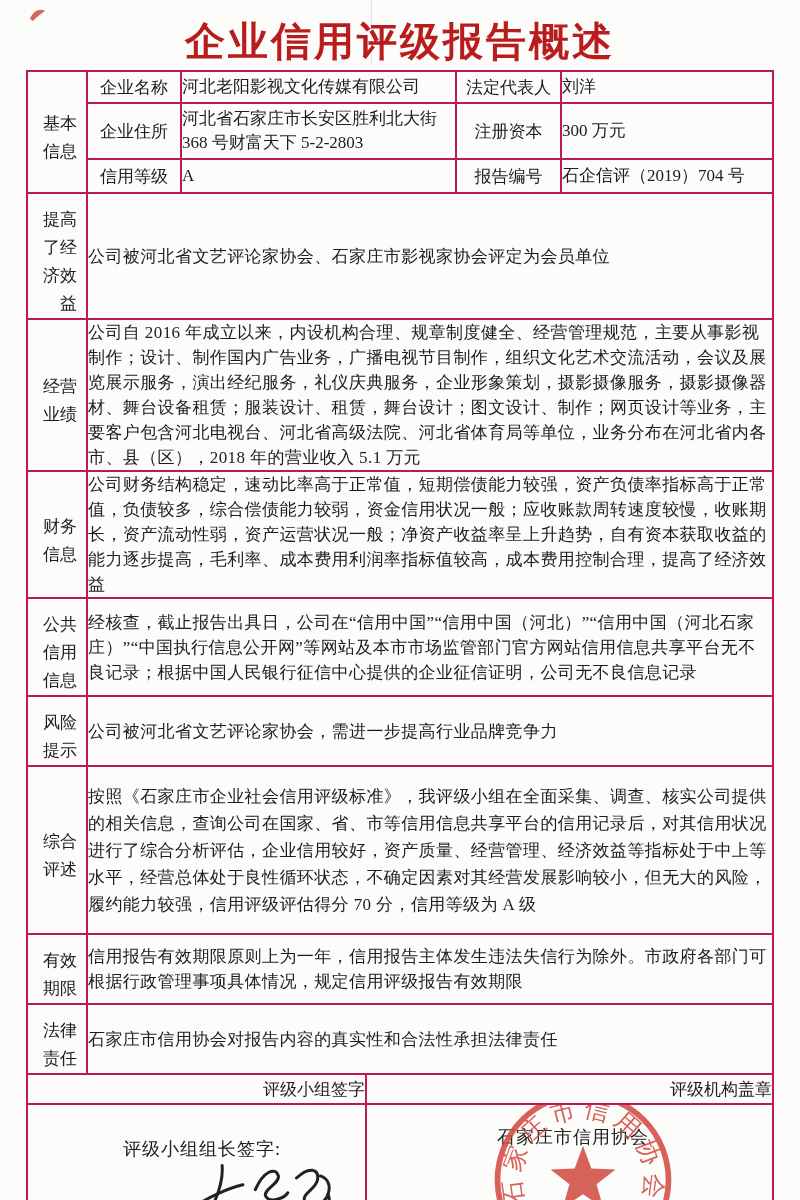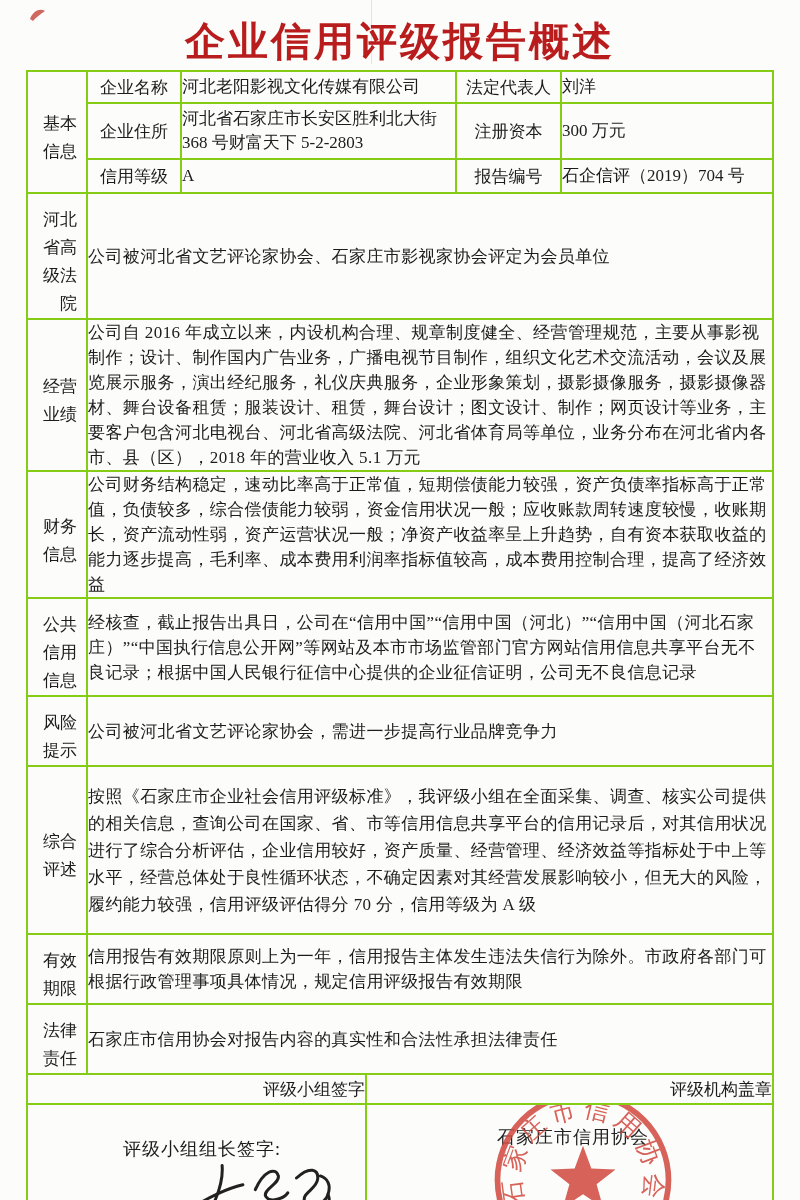--- a/index.html
+++ b/index.html
@@ -12,21 +12,21 @@
   .scan-line{position:absolute;left:371px;top:0;width:1px;height:64px;background:#d9d9d6;opacity:.7;}
   .title{
     position:absolute;top:14px;left:0;width:800px;text-align:center;
     font-size:40px;font-weight:900;letter-spacing:3px;color:#b91c1c;
   }
   table.report{
     position:absolute;left:26px;top:70px;width:746px;
     border-collapse:collapse;table-layout:fixed;
   }
   table.report td{
-    border:2px solid #84cc16;
+    border:2px solid #be185d;
     font-size:17px;
     vertical-align:middle;
     padding:0;
     overflow:hidden;
   }
   td.lab{text-align:center;}
   span.vlab{display:inline-block;width:40px;text-align:right;line-height:28px;margin-top:12px;}
   td.val{padding:2px 4px 2px 10px;line-height:24px;}
   td.content{padding:6px 10px 6px 12px;line-height:25px;letter-spacing:.4px;}
   tr.h32{height:32px;} tr.h56{height:56px;} tr.h34{height:34px;}
@@ -79,21 +79,21 @@
       <td class="val">300 万元</td>
     </tr>
     <tr class="h34">
       <td class="lab">信用等级</td>
       <td class="val" colspan="2">A</td>
       <td class="lab">报告编号</td>
       <td class="val">石企信评（2019）704 号</td>
     </tr>
 
     <tr class="h80">
-      <td class="lab"><span class="vlab">河北省高级法院</span></td>
+      <td class="lab"><span class="vlab">提高了经济效益</span></td>
       <td class="content" colspan="5">公司被河北省文艺评论家协会、石家庄市影视家协会评定为会员单位</td>
     </tr>
     <tr class="h152">
       <td class="lab"><span class="vlab">经营业绩</span></td>
       <td class="content" colspan="5">公司自 2016 年成立以来，内设机构合理、规章制度健全、经营管理规范，主要从事影视制作；设计、制作国内广告业务，广播电视节目制作，组织文化艺术交流活动，会议及展览展示服务，演出经纪服务，礼仪庆典服务，企业形象策划，摄影摄像服务，摄影摄像器材、舞台设备租赁；服装设计、租赁，舞台设计；图文设计、制作；网页设计等业务，主要客户包含河北电视台、河北省高级法院、河北省体育局等单位，业务分布在河北省内各市、县（区），2018 年的营业收入 5.1 万元</td>
     </tr>
     <tr class="h124">
       <td class="lab"><span class="vlab">财务信息</span></td>
       <td class="content" colspan="5">公司财务结构稳定，速动比率高于正常值，短期偿债能力较强，资产负债率指标高于正常值，负债较多，综合偿债能力较弱，资金信用状况一般；应收账款周转速度较慢，收账期长，资产流动性弱，资产运营状况一般；净资产收益率呈上升趋势，自有资本获取收益的能力逐步提高，毛利率、成本费用利润率指标值较高，成本费用控制合理，提高了经济效益</td>
     </tr>

